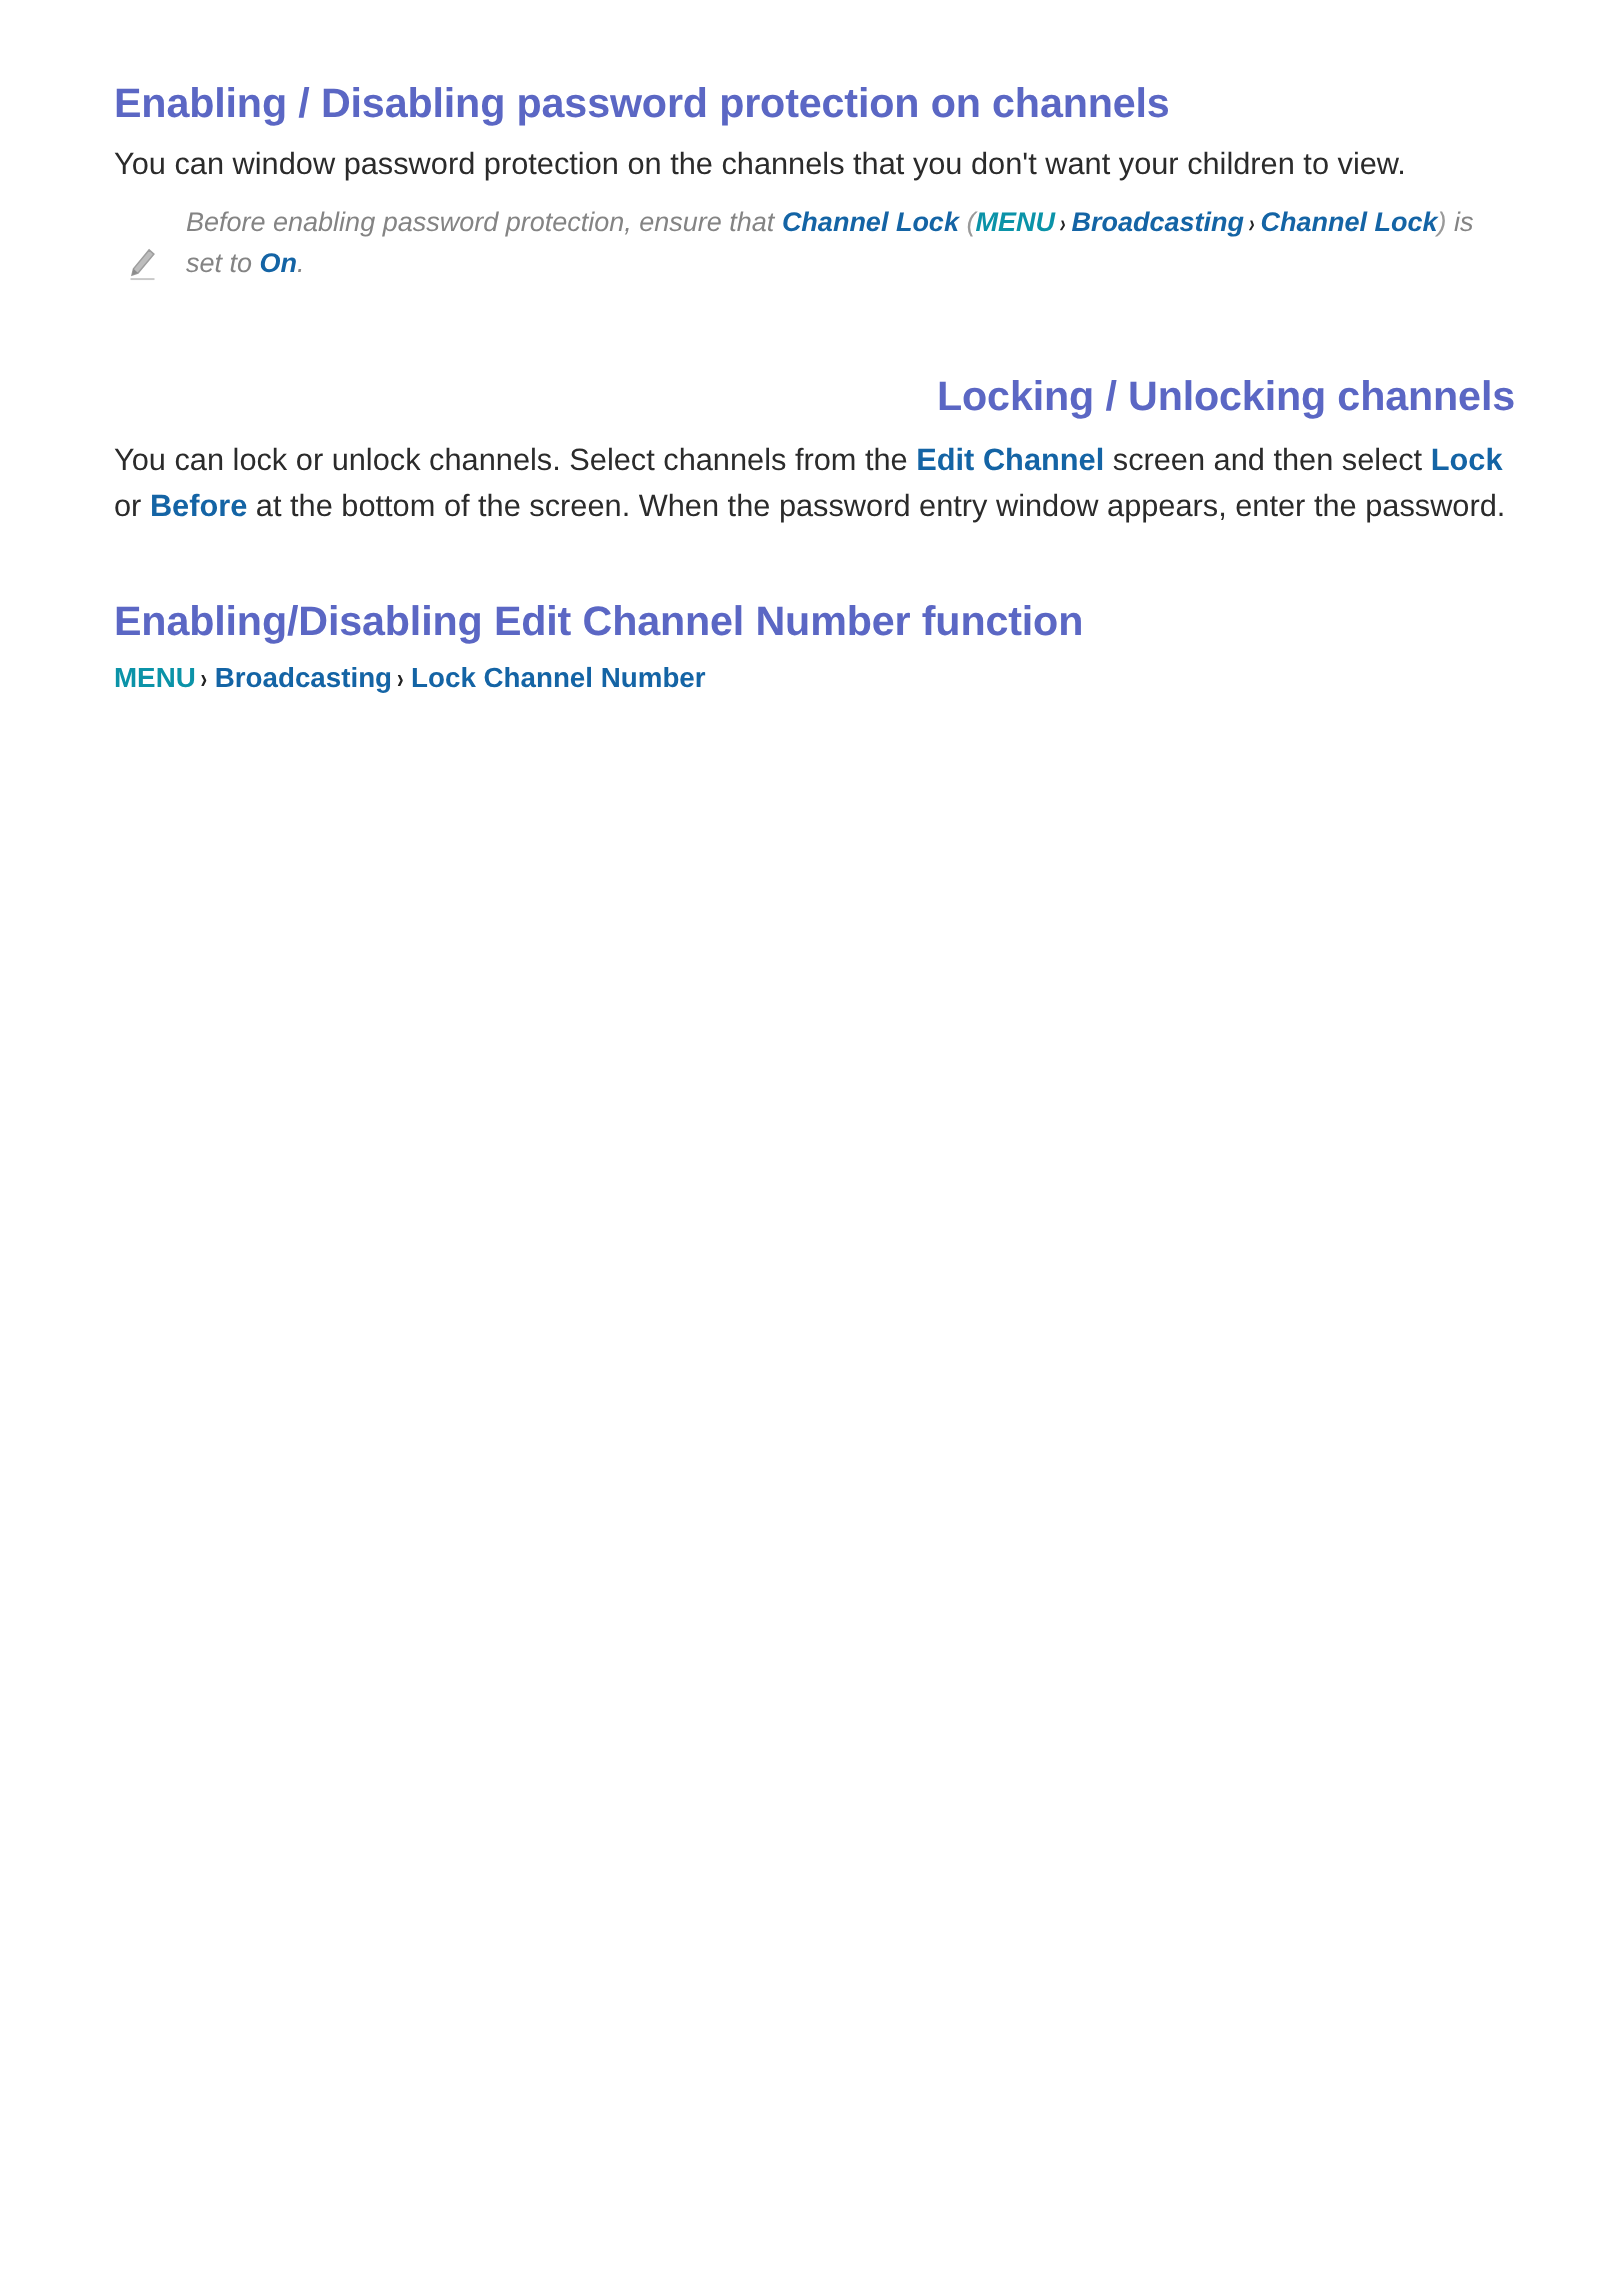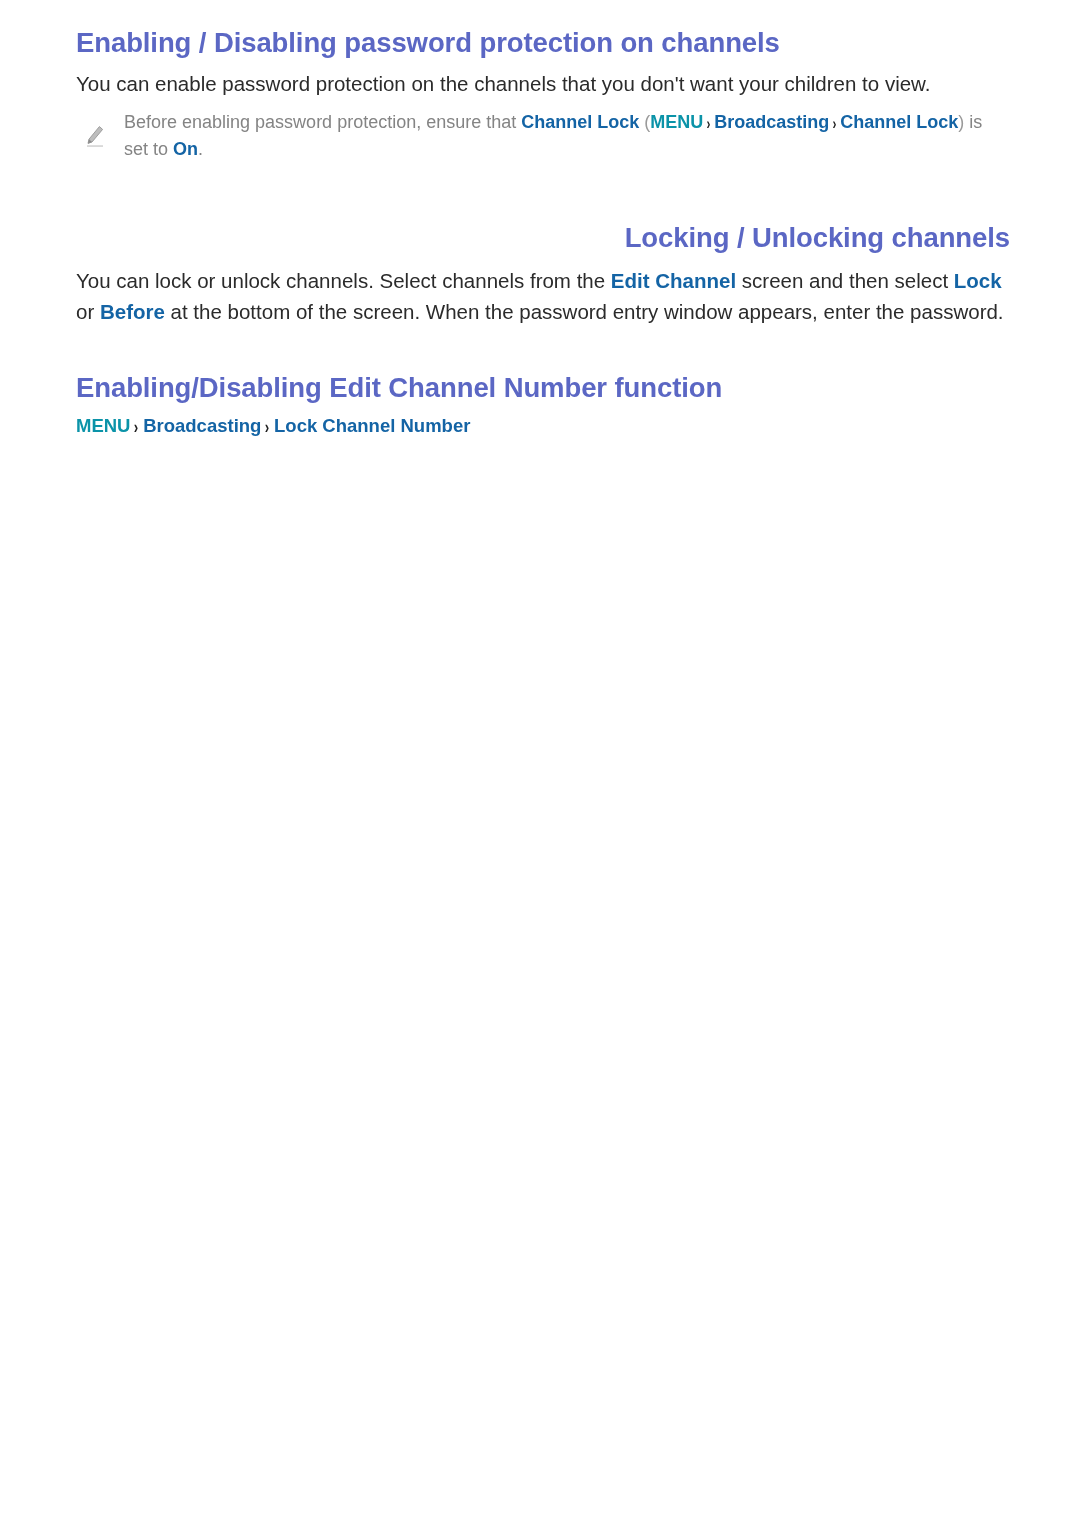--- a/index.html
+++ b/index.html
@@ -14,21 +14,21 @@
     font-family: "Liberation Sans", sans-serif;
     color: #2b2b2b;
     -webkit-font-smoothing: antialiased;
   }
 
   .page {
     position: relative;
     width: 1080px;
     height: 1468px;
     box-sizing: border-box;
-    padding: 26px 70px 0 76px;
+    padding: 52px 70px 0 76px;
     background: #ffffff;
   }
 
   
   .section { margin: 0; }
 
   h1.section-title {
     font-size: 27.5px;
     font-weight: bold;
     color: #5b67c4;
@@ -67,23 +67,24 @@
   }
   .lnk {
     color: #1464a5;
     font-weight: bold;
   }
 
   
   .note {
     position: relative;
     display: flex;
-    align-items: center;
+    align-items: flex-end;
     margin: 10px 0 0 8px;
     max-width: 930px;
+    font-style: italic;
   }
   .note-icon {
     flex: 0 0 auto;
     width: 22px;
     height: 24px;
     margin: 3px 18px 0 0;
     position: relative;
   }
   .note-icon svg { display: block; }
   .note-text {
@@ -110,21 +111,21 @@
 </head>
 <body>
 
 <div class="page">
 
   <div class="section">
 
     <h1 class="section-title">Enabling / Disabling password protection on channels</h1>
 
 
-    <p class="body-text">You can enable password protection on the channels that you don't want your children to view.</p>
+    <p class="body-text">You can window password protection on the channels that you don't want your children to view.</p>
 
     <div class="note">
       <span class="note-icon">
         <svg width="22" height="24" viewBox="0 0 22 24" aria-hidden="true">
           <path d="M15.4 1.6 L18.6 4.4 L8.0 17.0 L4.0 18.4 L5.0 14.2 Z" fill="#bdbdbd" stroke="#9e9e9e" stroke-width="1"></path>
           <path d="M5.0 14.2 L8.0 17.0 L4.0 18.4 Z" fill="#8c8c8c"></path>
           <rect x="3" y="20.4" width="16" height="1.3" fill="#c9c9c9"></rect>
         </svg>
       </span>
       <span class="note-text"><span>Before enabling password protection, ensure that </span><span class="nlnk">Channel Lock</span><span class="paren"> (</span><span class="nmenu">MENU</span><span class="nsep">›</span><span class="nlnk">Broadcasting</span><span class="nsep">›</span><span class="nlnk">Channel Lock</span><span class="paren">)</span><span> is set to </span><span class="nlnk">On</span><span>.</span></span>

